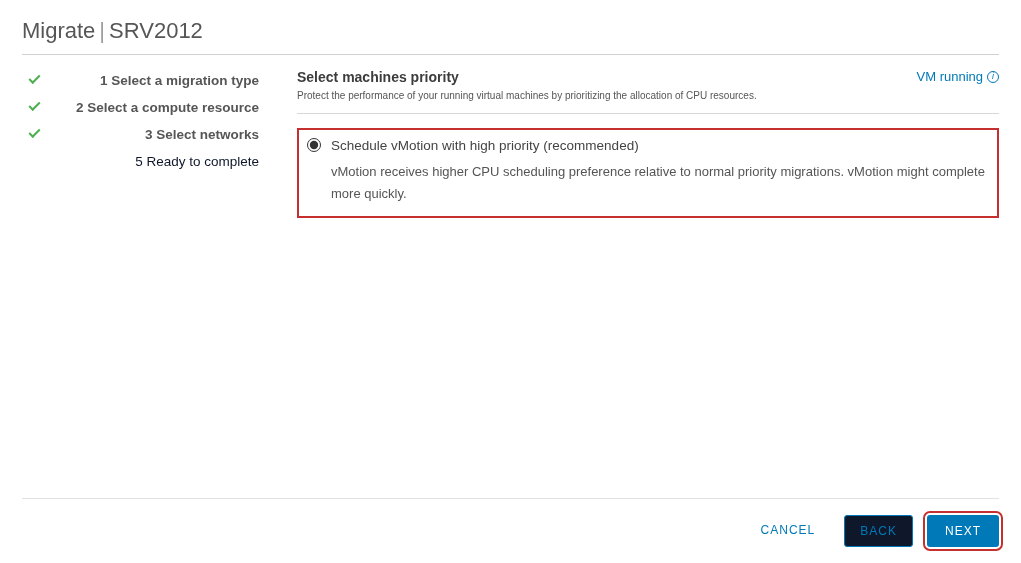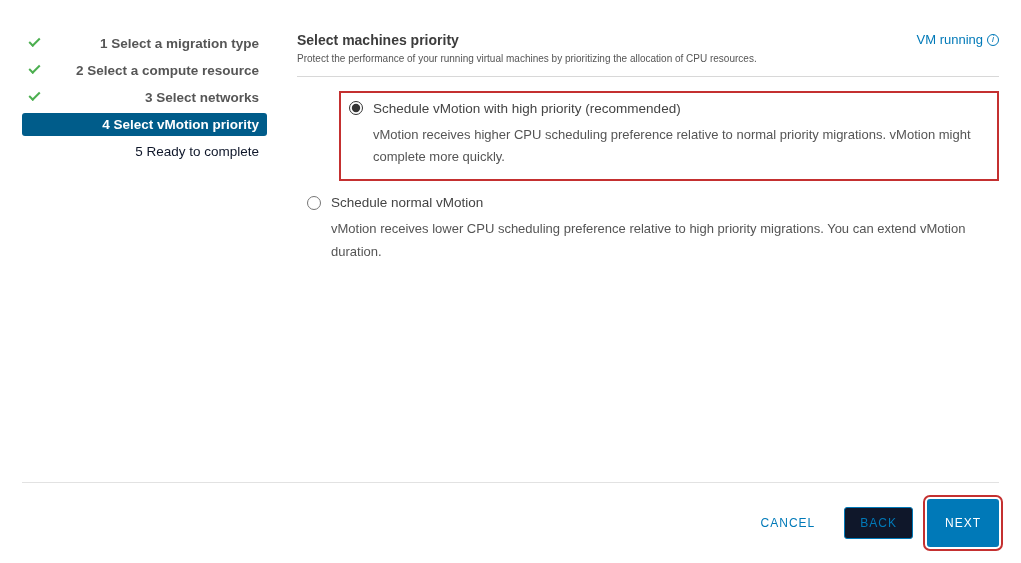--- a/index.html
+++ b/index.html
@@ -110,21 +110,20 @@
     line-height: 1;
   }
   .options { margin-top: 14px; }
   .option-block {
     padding: 10px 10px 12px 10px;
     margin-bottom: 4px;
   }
   .option-block.highlighted {
     outline: 2px solid #c43030;
     outline-offset: -2px;
-    margin-left: 42px;
   }
   .radio-row {
     display: flex;
     align-items: center;
     gap: 10px;
   }
   .radio-row input[type=radio] {
     width: 14px; height: 14px;
     accent-color: #333;
   }
@@ -137,21 +136,21 @@
     margin-top: 8px;
     color: #555;
     font-size: 13px;
     line-height: 1.75;
   }
   .footer {
     border-top: 1px solid #e2e2e2;
     padding: 16px 0 16px 0;
     display: flex;
     justify-content: flex-end;
-    align-items: center;
+    align-items: flex-start;
     gap: 14px;
     margin-top: auto;
   }
   .btn {
     font-size: 12px;
     letter-spacing: 1px;
     font-weight: 500;
     padding: 8px 15px;
     cursor: pointer;
     border-radius: 3px;
@@ -164,45 +163,45 @@
   }
   .btn-outline {
     border: 1px solid #0079b8;
     background: #0f172a;
     color: #0079b8;
   }
   .btn-primary {
     border: none;
     background: #0079b8;
     color: #fff;
-    padding: 17px 18px;
+    padding: 9px 18px;
   }
   .btn-highlight {
     outline: 2px solid #c43030;
     outline-offset: 2px;
   }
 </style>
 </head>
 <body>
 
 <div class="container">
+  <div class="header">
+    <span>Migrate</span><span class="divider">|</span><span>SRV2012</span>
+  </div>
 
   <div class="body">
     <div class="sidebar">
       <div class="step completed">
         <span>1 Select a migration type</span>
       </div>
       <div class="step completed">
         <span>2 Select a compute resource</span>
       </div>
       <div class="step completed">
         <span>3 Select networks</span>
-      </div>
-      <div class="step active">
-        <span>4 Select vMotion priority</span>
       </div>
       <div class="step upcoming">
         <span>5 Ready to complete</span>
       </div>
     </div>
 
     <div class="main">
       <div class="topbar">
         <div class="topbar-left">
           <div class="title">Select machines priority</div>
@@ -215,27 +214,20 @@
       </div>
 
       <div class="options">
         <div class="option-block highlighted">
           <label class="radio-row">
             <input type="radio" name="priority" checked="" style="">
             <span class="radio-label">Schedule vMotion with high priority (recommended)</span>
           </label>
           <div class="option-desc">vMotion receives higher CPU scheduling preference relative to normal priority migrations. vMotion might complete more quickly.</div>
         </div>
-        <div class="option-block">
-          <label class="radio-row">
-            <input type="radio" name="priority" style="">
-            <span class="radio-label">Schedule normal vMotion</span>
-          </label>
-          <div class="option-desc">vMotion receives lower CPU scheduling preference relative to high priority migrations. You can extend vMotion duration.</div>
-        </div>
       </div>
     </div>
   </div>
 
   <div class="footer">
     <button class="btn btn-text">CANCEL</button>
     <button class="btn btn-outline">BACK</button>
     <button class="btn btn-primary btn-highlight">NEXT</button>
   </div>
 </div>

